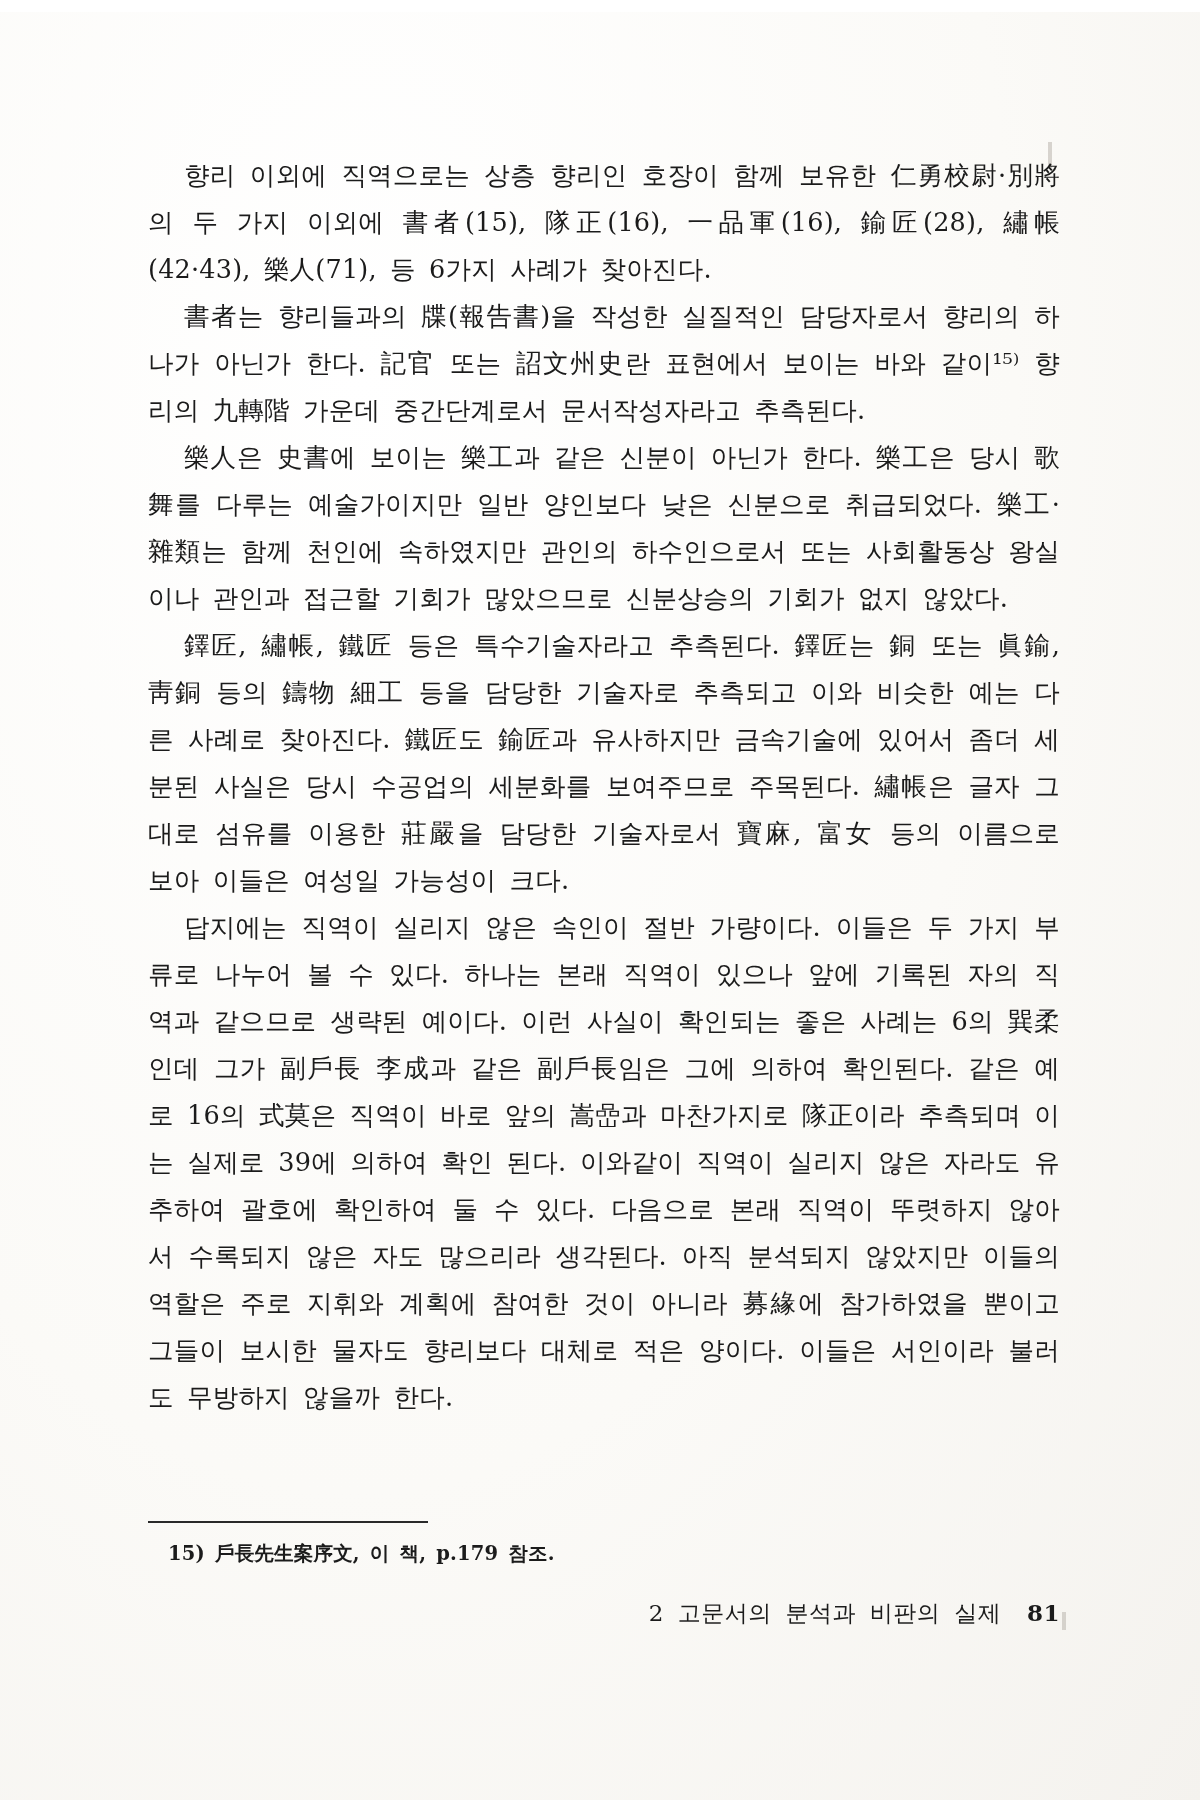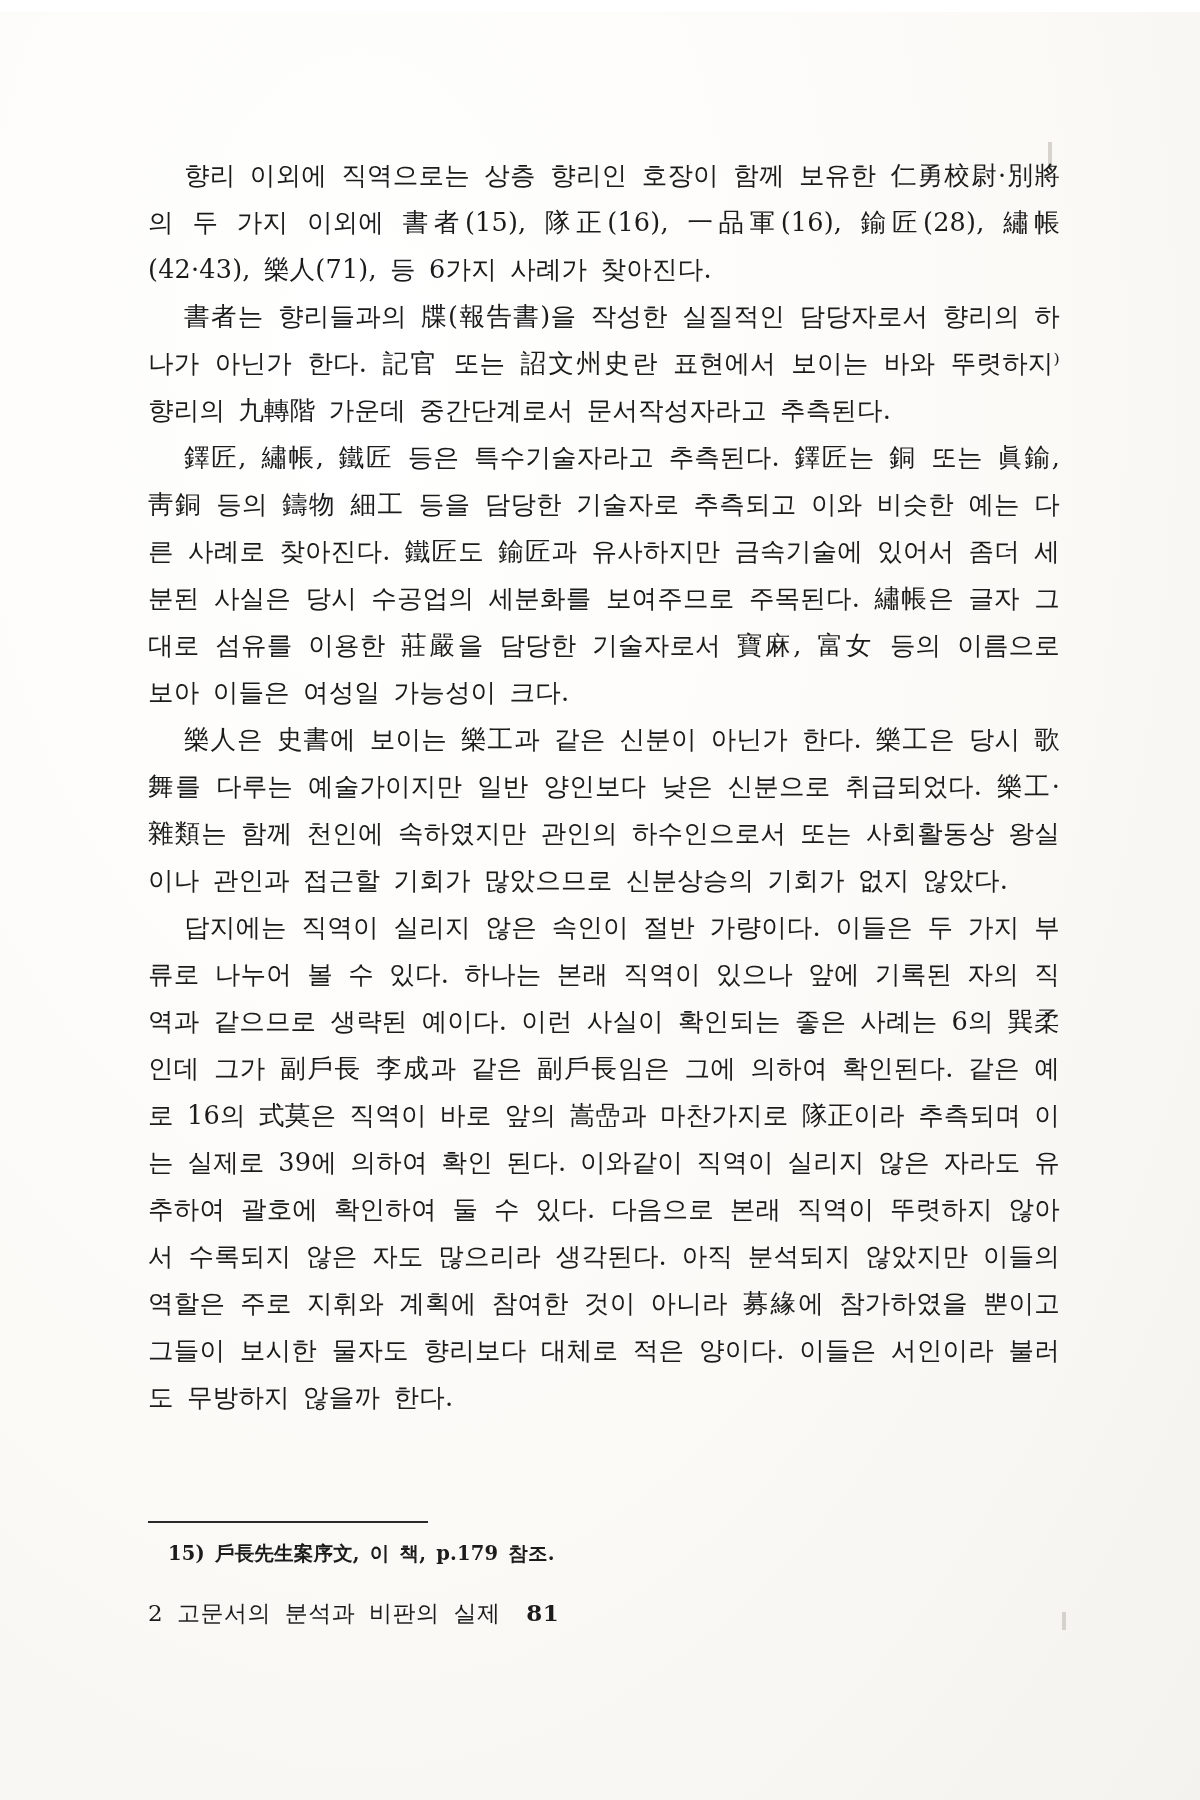--- a/index.html
+++ b/index.html
@@ -66,20 +66,21 @@
     line-height: 30px;
     letter-spacing: 0.2px;
     word-spacing: 3px;
     font-weight: bold;
   }
   .footer {
     position: absolute;
     left: 148px;
     top: 1586px;
     width: 912px;
+    text-align: right;
     font-size: 23px;
     letter-spacing: 0.5px;
     word-spacing: 6px;
   }
   .footer .page-no {
     margin-left: 12px;
     font-weight: bold;
   }
   .edge-mark {
     position: absolute;
@@ -95,23 +96,23 @@
 <body>
 
 <div class="page">
   <div class="paper-tint"></div>
 
   <div class="edge-mark top"></div>
   <div class="edge-mark bottom"></div>
 
   <div class="content">
     <p class="body-par">향리 이외에 직역으로는 상층 향리인 호장이 함께 보유한 仁勇校尉·別將의 두 가지 이외에 書者(15), 隊正(16), 一品軍(16), 鍮匠(28), 繡帳(42·43), 樂人(71), 등 6가지 사례가 찾아진다.</p>
-    <p class="body-par">書者는 향리들과의 牒(報告書)을 작성한 실질적인 담당자로서 향리의 하나가 아닌가 한다. 記官 또는 詔文州史란 표현에서 보이는 바와 뚜렷하지⁾ 향리의 九轉階 가운데 중간단계로서 문서작성자라고 추측된다.</p>
+    <p class="body-par">書者는 향리들과의 牒(報告書)을 작성한 실질적인 담당자로서 향리의 하나가 아닌가 한다. 記官 또는 詔文州史란 표현에서 보이는 바와 같이¹⁵⁾ 향리의 九轉階 가운데 중간단계로서 문서작성자라고 추측된다.</p>
+    <p class="body-par">樂人은 史書에 보이는 樂工과 같은 신분이 아닌가 한다. 樂工은 당시 歌舞를 다루는 예술가이지만 일반 양인보다 낮은 신분으로 취급되었다. 樂工·雜類는 함께 천인에 속하였지만 관인의 하수인으로서 또는 사회활동상 왕실이나 관인과 접근할 기회가 많았으므로 신분상승의 기회가 없지 않았다.</p>
     <p class="body-par">鐸匠, 繡帳, 鐵匠 등은 특수기술자라고 추측된다. 鐸匠는 銅 또는 眞鍮, 靑銅 등의 鑄物 細工 등을 담당한 기술자로 추측되고 이와 비슷한 예는 다른 사례로 찾아진다. 鐵匠도 鍮匠과 유사하지만 금속기술에 있어서 좀더 세분된 사실은 당시 수공업의 세분화를 보여주므로 주목된다. 繡帳은 글자 그대로 섬유를 이용한 莊嚴을 담당한 기술자로서 寶麻, 富女 등의 이름으로 보아 이들은 여성일 가능성이 크다.</p>
-    <p class="body-par">樂人은 史書에 보이는 樂工과 같은 신분이 아닌가 한다. 樂工은 당시 歌舞를 다루는 예술가이지만 일반 양인보다 낮은 신분으로 취급되었다. 樂工·雜類는 함께 천인에 속하였지만 관인의 하수인으로서 또는 사회활동상 왕실이나 관인과 접근할 기회가 많았으므로 신분상승의 기회가 없지 않았다.</p>
     <p class="body-par">답지에는 직역이 실리지 않은 속인이 절반 가량이다. 이들은 두 가지 부류로 나누어 볼 수 있다. 하나는 본래 직역이 있으나 앞에 기록된 자의 직역과 같으므로 생략된 예이다. 이런 사실이 확인되는 좋은 사례는 6의 巽柔인데 그가 副戶長 李成과 같은 副戶長임은 그에 의하여 확인된다. 같은 예로 16의 式莫은 직역이 바로 앞의 嵩嵒과 마찬가지로 隊正이라 추측되며 이는 실제로 39에 의하여 확인 된다. 이와같이 직역이 실리지 않은 자라도 유추하여 괄호에 확인하여 둘 수 있다. 다음으로 본래 직역이 뚜렷하지 않아서 수록되지 않은 자도 많으리라 생각된다. 아직 분석되지 않았지만 이들의 역할은 주로 지휘와 계획에 참여한 것이 아니라 募緣에 참가하였을 뿐이고 그들이 보시한 물자도 향리보다 대체로 적은 양이다. 이들은 서인이라 불러도 무방하지 않을까 한다.</p>
   </div>
 
   <div class="footnote-rule"></div>
   <div class="footnote">15) 戶長先生案序文, 이 책,  p.179 참조.</div>
 
   <div class="footer">
     <span>2  고문서의 분석과 비판의 실제</span>
     <span class="page-no">81</span>
   </div>

